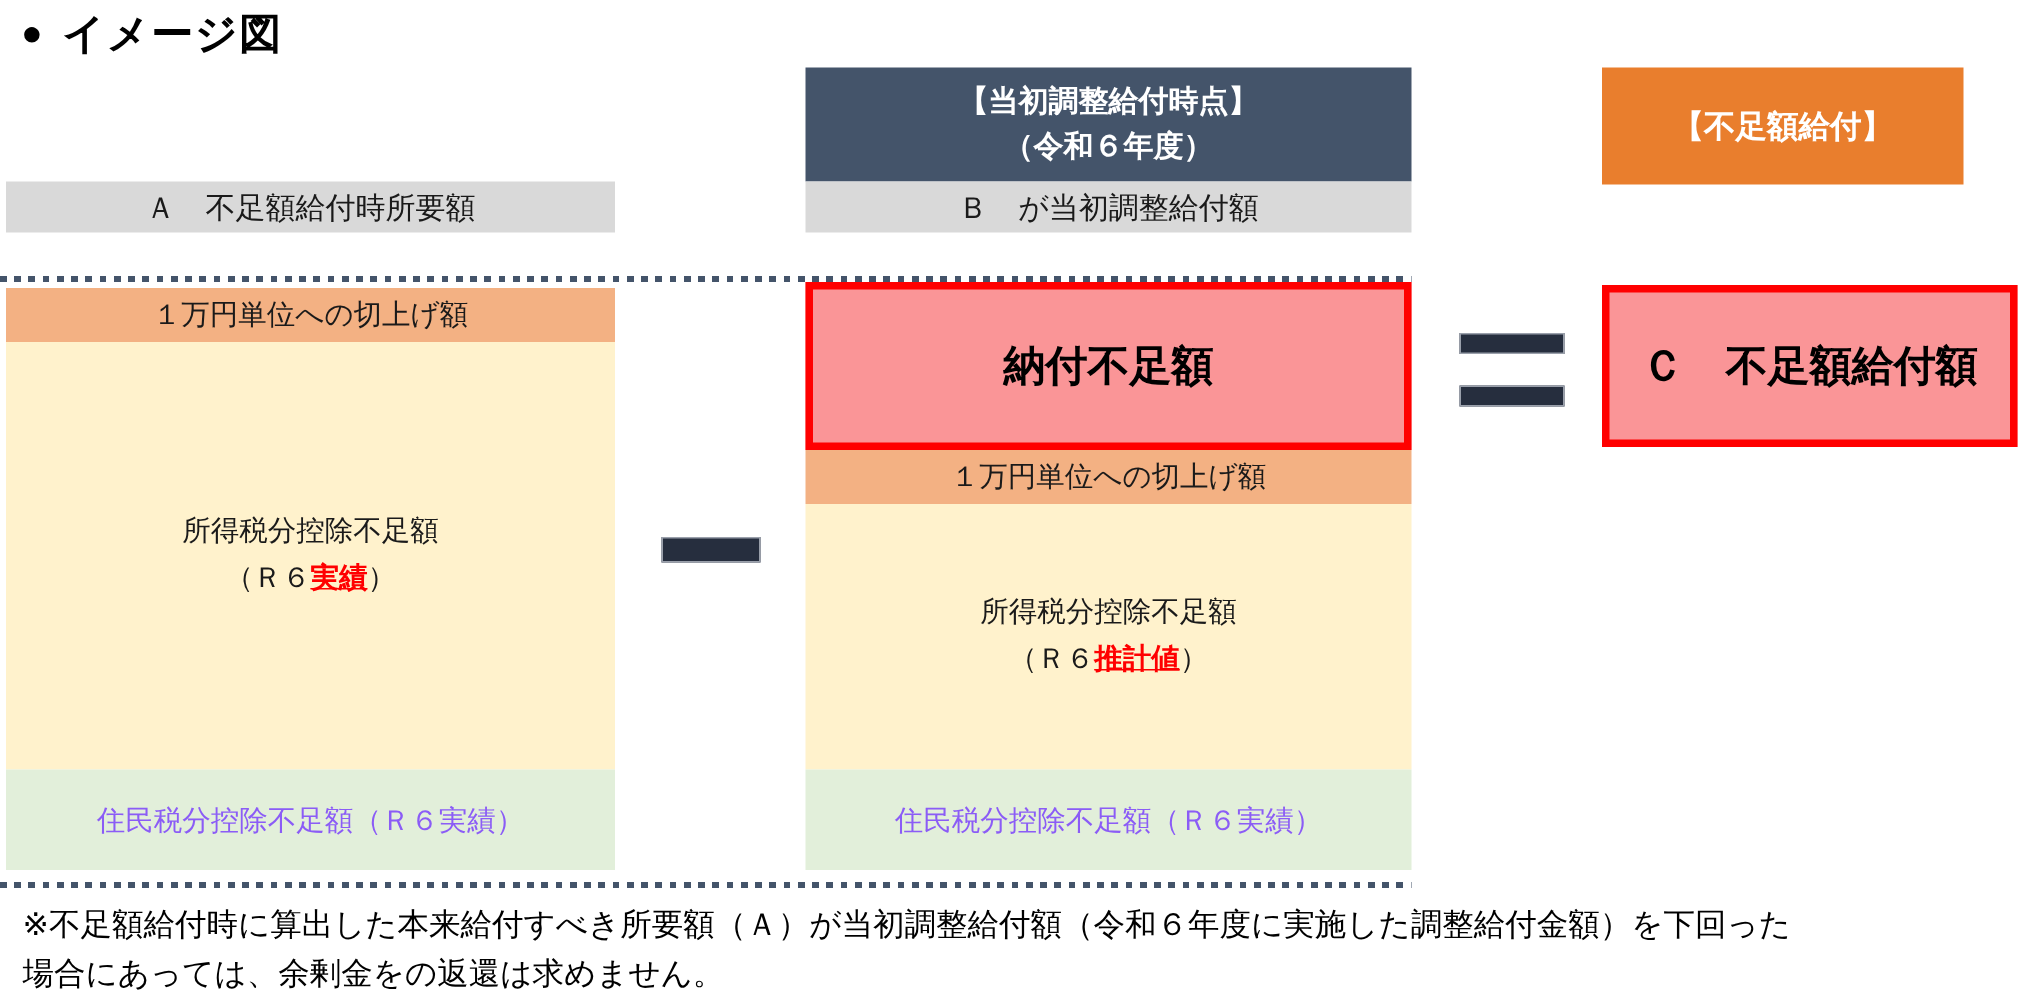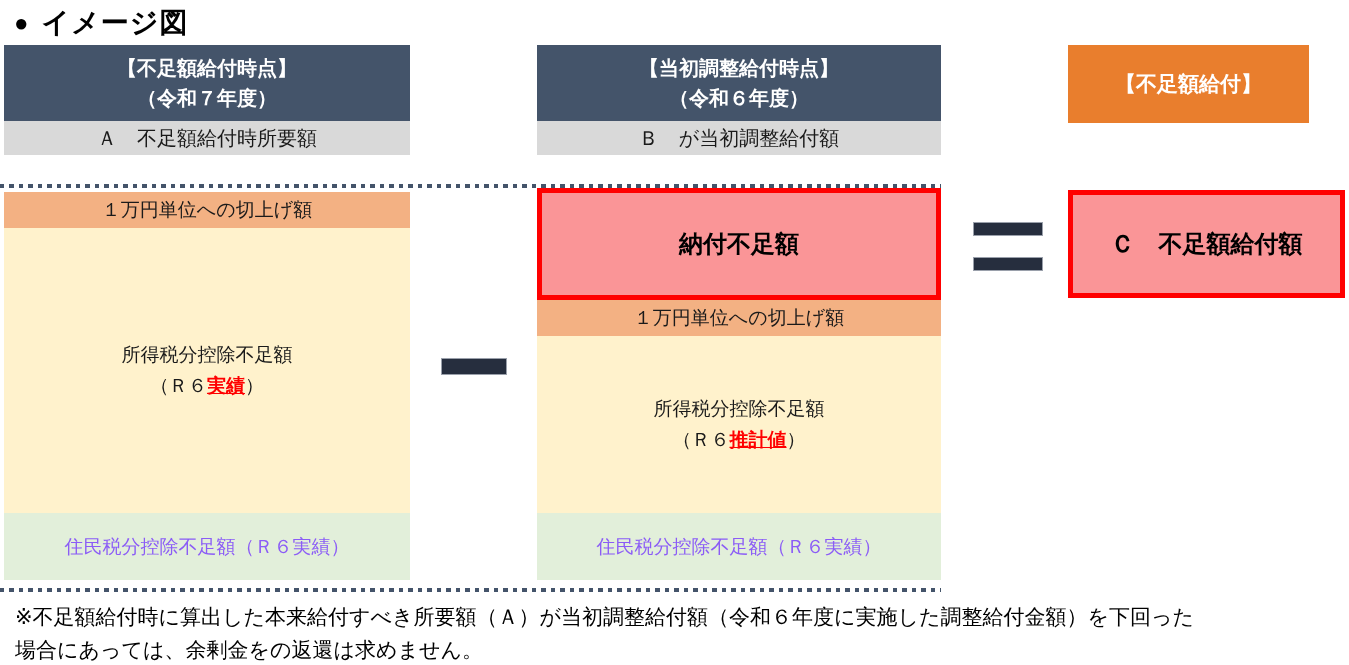--- a/index.html
+++ b/index.html
@@ -62,21 +62,21 @@
     text-align:center;
   }
   .box-green {
     background:#E2EFDA; font-size:19px; color:#8b5cf6;
     display:flex; justify-content:center; align-items:center; text-align:center;
   }
   .red-emph { color:#FF0000; text-decoration:underline; font-weight:bold; }
 
   .box-redframe {
     background:#FA9597; border:5px solid #FF0000;
-    font-weight:bold; font-size:24px; color:#000;
+    font-weight:bold; font-size:28px; color:#000;
     display:flex; justify-content:center; align-items:center; text-align:center;
   }
 
   
   .bar {
     background:#262E3E; border:1px solid #9AA0AB;
   }
 
   
   .footnote {
@@ -87,24 +87,20 @@
 </head>
 <body>
 
 <div class="canvas">
 
   <div class="abs page-title">
     <span class="bullet">●</span>
     <span>イメージ図</span>
   </div>
 
-  <div class="abs hdr-dark" style="left:4px; top:45px; width:406px; height:76px;">
-    <div>【不足額給付時点】</div>
-    <div>（令和７年度）</div>
-  </div>
   <div class="abs hdr-sub" style="left:4px; top:121px; width:406px; height:34px;">
     <span>Ａ　不足額給付時所要額</span>
   </div>
 
   <div class="abs hdr-dark" style="left:537px; top:45px; width:404px; height:76px;">
     <div>【当初調整給付時点】</div>
     <div>（令和６年度）</div>
   </div>
   <div class="abs hdr-sub" style="left:537px; top:121px; width:404px; height:34px;">
     <span>Ｂ　が当初調整給付額</span>

